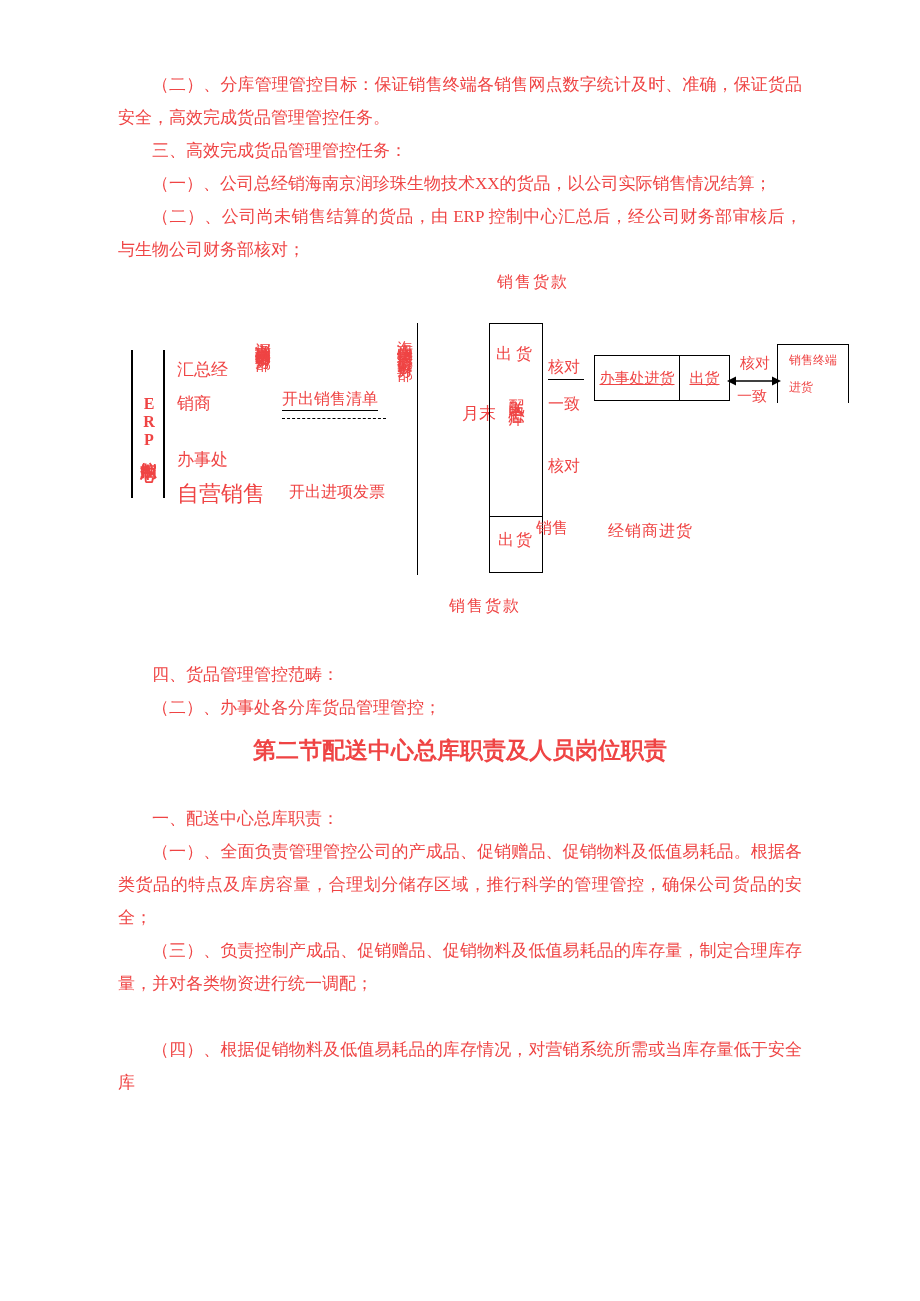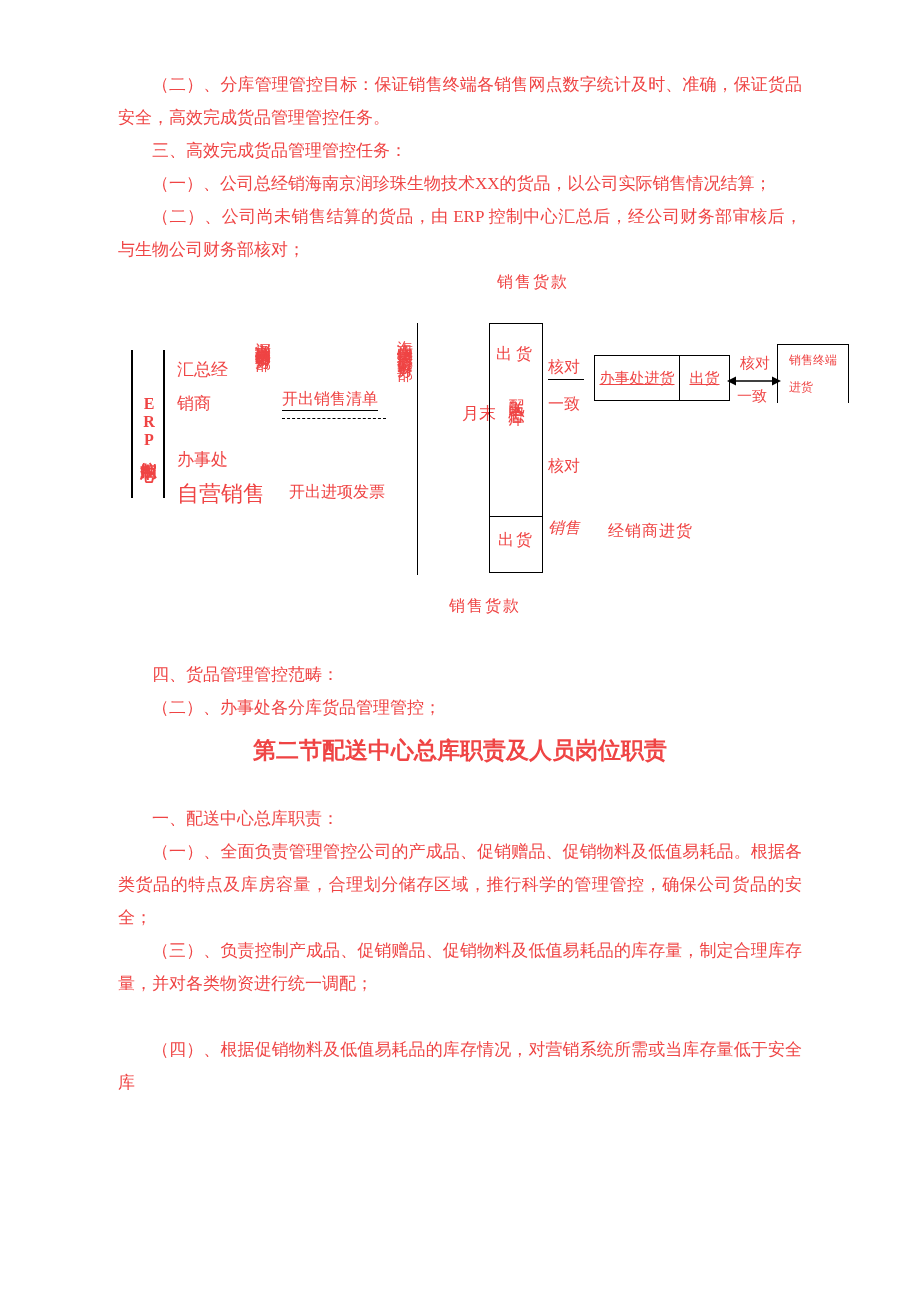--- a/index.html
+++ b/index.html
@@ -62,21 +62,21 @@
 
   .main-box { position: absolute; left: 489px; top: 53px; width: 52px; height: 248px; border: 1.5px solid #000; }
   .ship-top    { position: absolute; top: 20px; left: 0; width: 100%; text-align: center; font-size: 16px; letter-spacing: 4px; }
   .warehouse   { position: absolute; top: 62px; left: 50%; transform: translateX(-50%); font-size: 16px; letter-spacing: 2px; }
   .box-divider { position: absolute; top: 192px; left: 0; width: 100%; border-top: 1.5px solid #000; }
   .ship-bottom { position: absolute; top: 206px; left: 0; width: 100%; text-align: center; font-size: 16px; letter-spacing: 2px; }
 
   .lbl-check1 { left: 548px; top: 87px; border-bottom: 1.5px solid #000; padding: 0 4px 3px 0; }
   .lbl-agree1 { left: 548px; top: 124px; }
   .lbl-check2 { left: 548px; top: 186px; }
-  .lbl-sales  { left: 548px; top: 248px; font-style: italic; }
+  .lbl-sales  { left: 536px; top: 248px; }
 
   .office-box {
     position: absolute; left: 594px; top: 85px; width: 134px; height: 44px;
     border: 1.5px solid #000; display: flex; align-items: stretch;
   }
   .office-box .cell { display: flex; align-items: center; justify-content: center; font-size: 15px; text-decoration: underline; }
   .office-box .cell-in  { width: 84px; border-right: 1.5px solid #000; }
   .office-box .cell-out { flex: 1; }
 
   .lbl-check3 { left: 740px; top: 84px;  font-size: 15px; }

